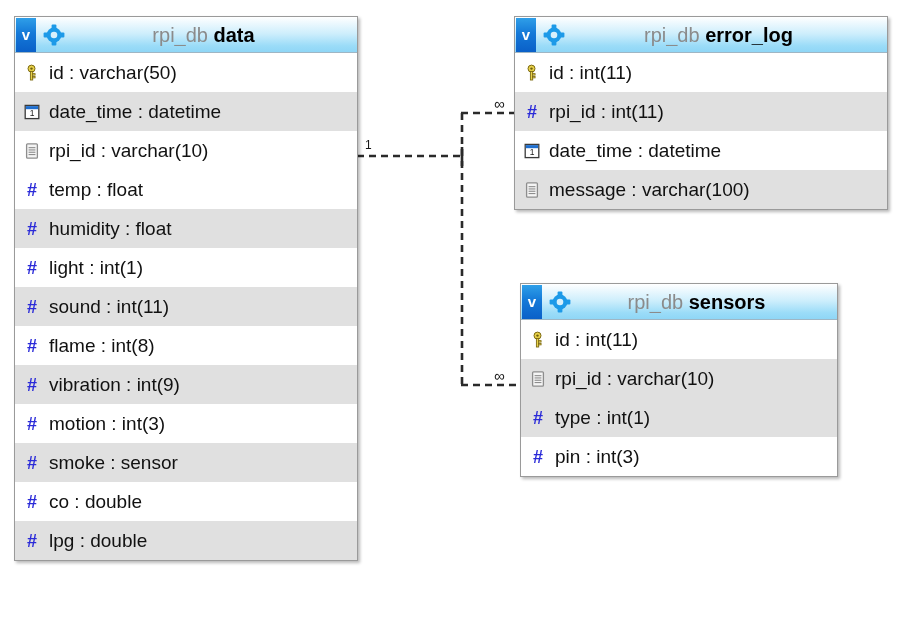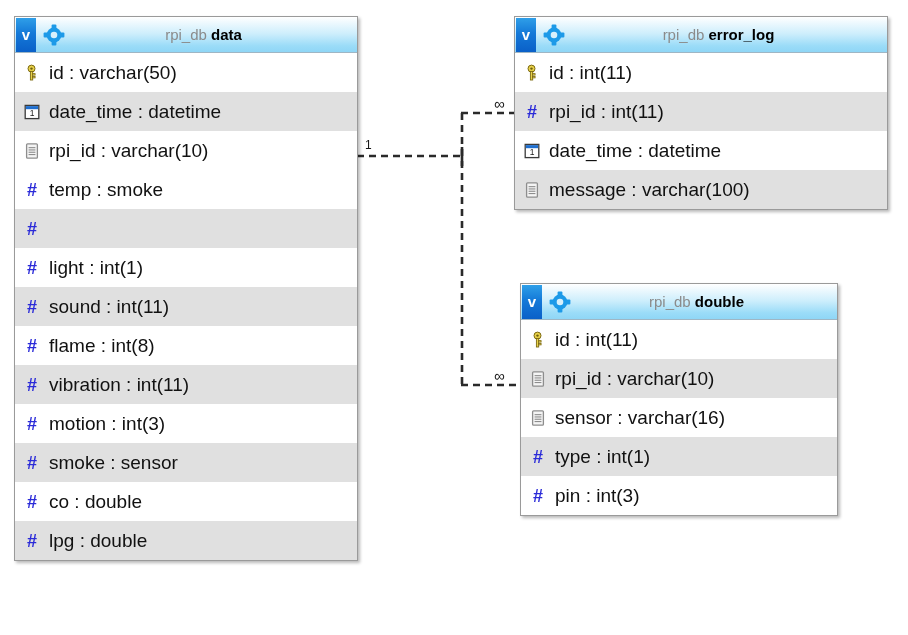--- a/index.html
+++ b/index.html
@@ -91,21 +91,21 @@
     height: 24px;
     margin-left: 6px;
     display: flex;
     align-items: center;
     justify-content: center;
     cursor: pointer;
   }
   .entity-title {
     flex: 1 1 auto;
     text-align: center;
-    font-size: 15px;
+    font-size: 20px;
     line-height: 22px;
     white-space: nowrap;
     padding-right: 10px;
     overflow: hidden;
   }
   .schema-name {
     color: #8b8b8b;
     font-weight: normal;
   }
   .table-name {
@@ -231,26 +231,27 @@
               <rect x="5.6" y="9.7" width="6.8" height="1.1" fill="#8d8d8d"></rect>
               <rect x="5.6" y="12.0" width="6.8" height="1.1" fill="#8d8d8d"></rect>
             </svg>
           </span>
           <span class="field-text">rpi_id : varchar(10)</span>
         </div>
         <div class="field-row">
           <span class="field-icon">
             <span class="hash-glyph">#</span>
           </span>
-          <span class="field-text">temp : smoke</span>
-        </div>
-        <div class="field-row alt">
-          <span class="field-icon">
-            <span class="hash-glyph">#</span>
-          </span>
+          <span class="field-text">temp : float</span>
+        </div>
+        <div class="field-row alt">
+          <span class="field-icon">
+            <span class="hash-glyph">#</span>
+          </span>
+          <span class="field-text">humidity : float</span>
         </div>
         <div class="field-row">
           <span class="field-icon">
             <span class="hash-glyph">#</span>
           </span>
           <span class="field-text">light : int(1)</span>
         </div>
         <div class="field-row alt">
           <span class="field-icon">
             <span class="hash-glyph">#</span>
@@ -260,21 +261,21 @@
         <div class="field-row">
           <span class="field-icon">
             <span class="hash-glyph">#</span>
           </span>
           <span class="field-text">flame : int(8)</span>
         </div>
         <div class="field-row alt">
           <span class="field-icon">
             <span class="hash-glyph">#</span>
           </span>
-          <span class="field-text">vibration : int(11)</span>
+          <span class="field-text">vibration : int(9)</span>
         </div>
         <div class="field-row">
           <span class="field-icon">
             <span class="hash-glyph">#</span>
           </span>
           <span class="field-text">motion : int(3)</span>
         </div>
         <div class="field-row alt">
           <span class="field-icon">
             <span class="hash-glyph">#</span>
@@ -368,21 +369,21 @@
             <circle cx="11" cy="11" r="7.4"></circle>
             <rect x="8.6" y="0.6" width="4.8" height="5.2" rx="1"></rect>
             <rect x="8.6" y="16.2" width="4.8" height="5.2" rx="1"></rect>
             <rect x="0.6" y="8.6" width="5.2" height="4.8" rx="1"></rect>
             <rect x="16.2" y="8.6" width="5.2" height="4.8" rx="1"></rect>
           </g>
           <circle cx="11" cy="11" r="3.3" fill="#d8f0fb"></circle>
         </svg>
       </div>
       <div class="entity-title">
-        <span class="schema-name">rpi_db</span><span class="schema-name">&nbsp;</span><span class="table-name">double</span>
+        <span class="schema-name">rpi_db</span><span class="schema-name">&nbsp;</span><span class="table-name">sensors</span>
       </div>
     </div>
     <div class="entity-fields">
         <div class="field-row">
           <span class="field-icon">
             <svg width="18" height="18" viewBox="0 0 18 18">
               <circle cx="8.5" cy="4.6" r="3.5" fill="#e8d24a" stroke="#7d6a12" stroke-width="1"></circle>
               <circle cx="8.5" cy="4.6" r="1.2" fill="#6d5d10"></circle>
               <rect x="7.4" y="7.4" width="2.3" height="8.6" fill="#e8d24a" stroke="#7d6a12" stroke-width="0.9"></rect>
               <rect x="9.5" y="9.6" width="2.6" height="1.5" fill="#e8d24a" stroke="#7d6a12" stroke-width="0.8"></rect>
@@ -396,32 +397,20 @@
             <svg width="18" height="18" viewBox="0 0 18 18">
               <rect x="3.6" y="1.8" width="10.8" height="14.4" rx="1" fill="#f4f4f4" stroke="#8d8d8d" stroke-width="1.3"></rect>
               <rect x="5.6" y="5.1" width="6.8" height="1.1" fill="#8d8d8d"></rect>
               <rect x="5.6" y="7.4" width="6.8" height="1.1" fill="#8d8d8d"></rect>
               <rect x="5.6" y="9.7" width="6.8" height="1.1" fill="#8d8d8d"></rect>
               <rect x="5.6" y="12.0" width="6.8" height="1.1" fill="#8d8d8d"></rect>
             </svg>
           </span>
           <span class="field-text">rpi_id : varchar(10)</span>
         </div>
-        <div class="field-row">
-          <span class="field-icon">
-            <svg width="18" height="18" viewBox="0 0 18 18">
-              <rect x="3.6" y="1.8" width="10.8" height="14.4" rx="1" fill="#f4f4f4" stroke="#8d8d8d" stroke-width="1.3"></rect>
-              <rect x="5.6" y="5.1" width="6.8" height="1.1" fill="#8d8d8d"></rect>
-              <rect x="5.6" y="7.4" width="6.8" height="1.1" fill="#8d8d8d"></rect>
-              <rect x="5.6" y="9.7" width="6.8" height="1.1" fill="#8d8d8d"></rect>
-              <rect x="5.6" y="12.0" width="6.8" height="1.1" fill="#8d8d8d"></rect>
-            </svg>
-          </span>
-          <span class="field-text">sensor : varchar(16)</span>
-        </div>
         <div class="field-row alt">
           <span class="field-icon">
             <span class="hash-glyph">#</span>
           </span>
           <span class="field-text">type : int(1)</span>
         </div>
         <div class="field-row">
           <span class="field-icon">
             <span class="hash-glyph">#</span>
           </span>

